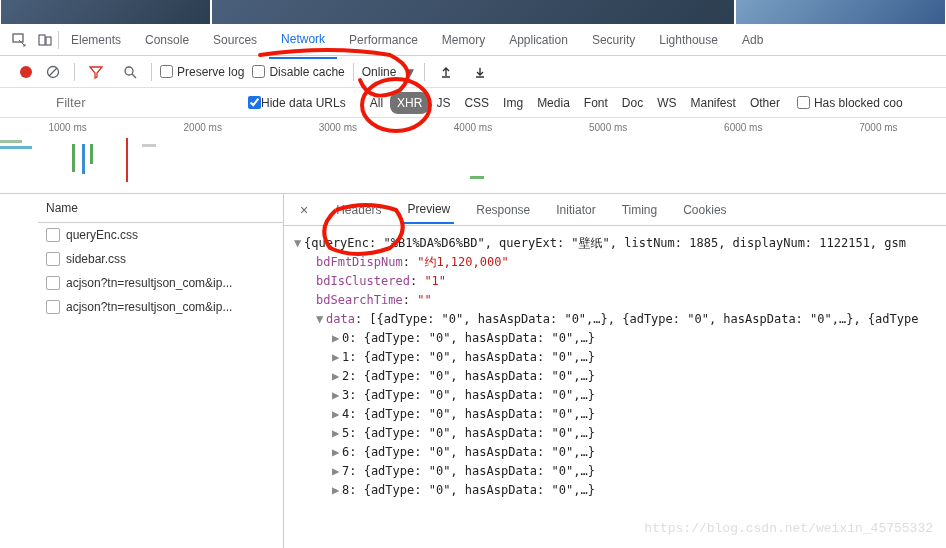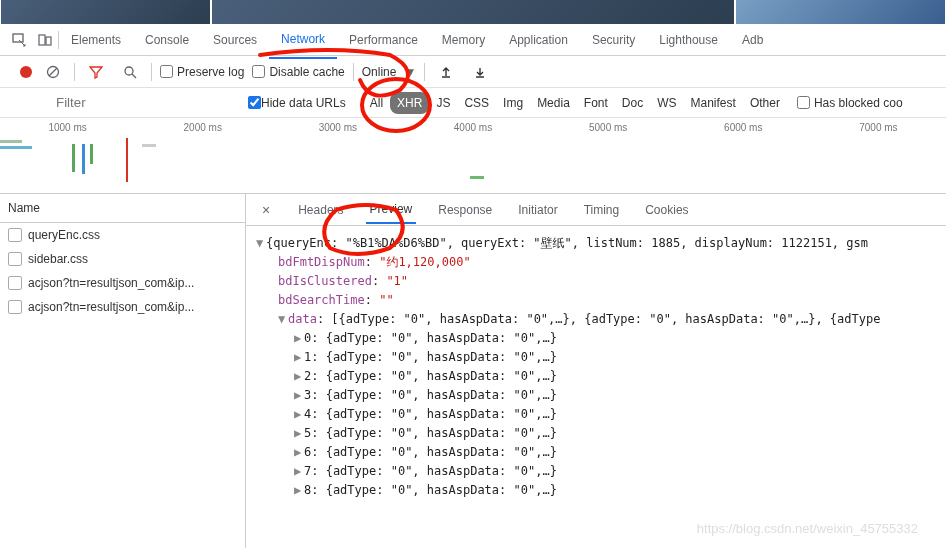--- a/index.html
+++ b/index.html
@@ -19,39 +19,39 @@
 .sep { width: 1px; height: 18px; background: #ccc; }
 .filterbar { display: flex; align-items: center; height: 30px; border-bottom: 1px solid #e0e0e0; }
 .filterinput { border: none; padding: 6px 8px; width: 200px; outline: none; color: #888; margin-left: 48px; }
 .ftype { padding: 4px 7px; cursor: pointer; color: #333; }
 .ftype.active { background: #737373; color: #fff; border-radius: 8px; }
 .timeline { height: 76px; border-bottom: 1px solid #ccc; position: relative; background: #fff; }
 .ticklabels { display: flex; padding-top: 4px; }
 .ticklabel { width: 140px; text-align: center; color: #777; font-size: 10px; }
 .tlcanvas { position: absolute; top: 20px; left: 0; right: 0; bottom: 0; }
 .bar { position: absolute; height: 3px; }
-.split { display: flex; height: calc(548px - 24px - 32px - 32px - 30px - 76px); }
+.split { display: flex; height: calc(548px - 24px - 32px - 32px - 30px - 76px); padding-left: 38px; }
 .leftpane { width: 246px; border-right: 1px solid #ccc; display: flex; flex-direction: column; }
 .namehdr { padding: 7px 8px; border-bottom: 1px solid #ccc; font-weight: normal; }
 .reqlist { overflow: hidden; }
 .reqitem { padding: 5px 8px; cursor: pointer; white-space: nowrap; overflow: hidden; text-overflow: ellipsis; color: #333; display: flex; align-items: center; gap: 6px; }
 .reqitem::before { content: ""; width: 12px; height: 12px; border: 1px solid #aaa; border-radius: 2px; display: inline-block; }
 .rightpane { flex: 1; display: flex; flex-direction: column; overflow: hidden; }
 .dtabs { display: flex; align-items: center; height: 32px; border-bottom: 1px solid #ccc; padding: 0 10px; gap: 18px; }
 .closex { padding: 0 6px; color: #666; cursor: pointer; font-size: 14px; }
 .dtab { padding: 6px 4px; color: #5f6368; cursor: pointer; }
 .dtab.active { color: #333; border-bottom: 2px solid #1a73e8; }
 .preview { flex: 1; padding: 8px 10px; font-family: Consolas, monospace; font-size: 12px; overflow: hidden; line-height: 19px; white-space: nowrap; }
 .tri { color: #888; display: inline-block; width: 10px; }
 .purple { color: #994594; }
 .redv { color: #c41a16; }
 .blk { color: #222; }
 .ind1 { padding-left: 22px; }
 .ind2 { padding-left: 38px; }
-.watermark { position: absolute; right: 28px; bottom: 12px; color: #ddd; font-size: 13px; font-family: Liberation Sans, sans-serif; }
+.watermark { position: absolute; right: 13px; bottom: 12px; color: #ddd; font-size: 13px; font-family: Liberation Mono, monospace; }
 .annot { position: absolute; pointer-events: none; }
 </style>
 </head>
 <body>
 
 <div class="thumbs">
   <div class="thumb c"></div>
   <div class="thumb"></div>
   <div class="thumb b c"></div>
 </div>

